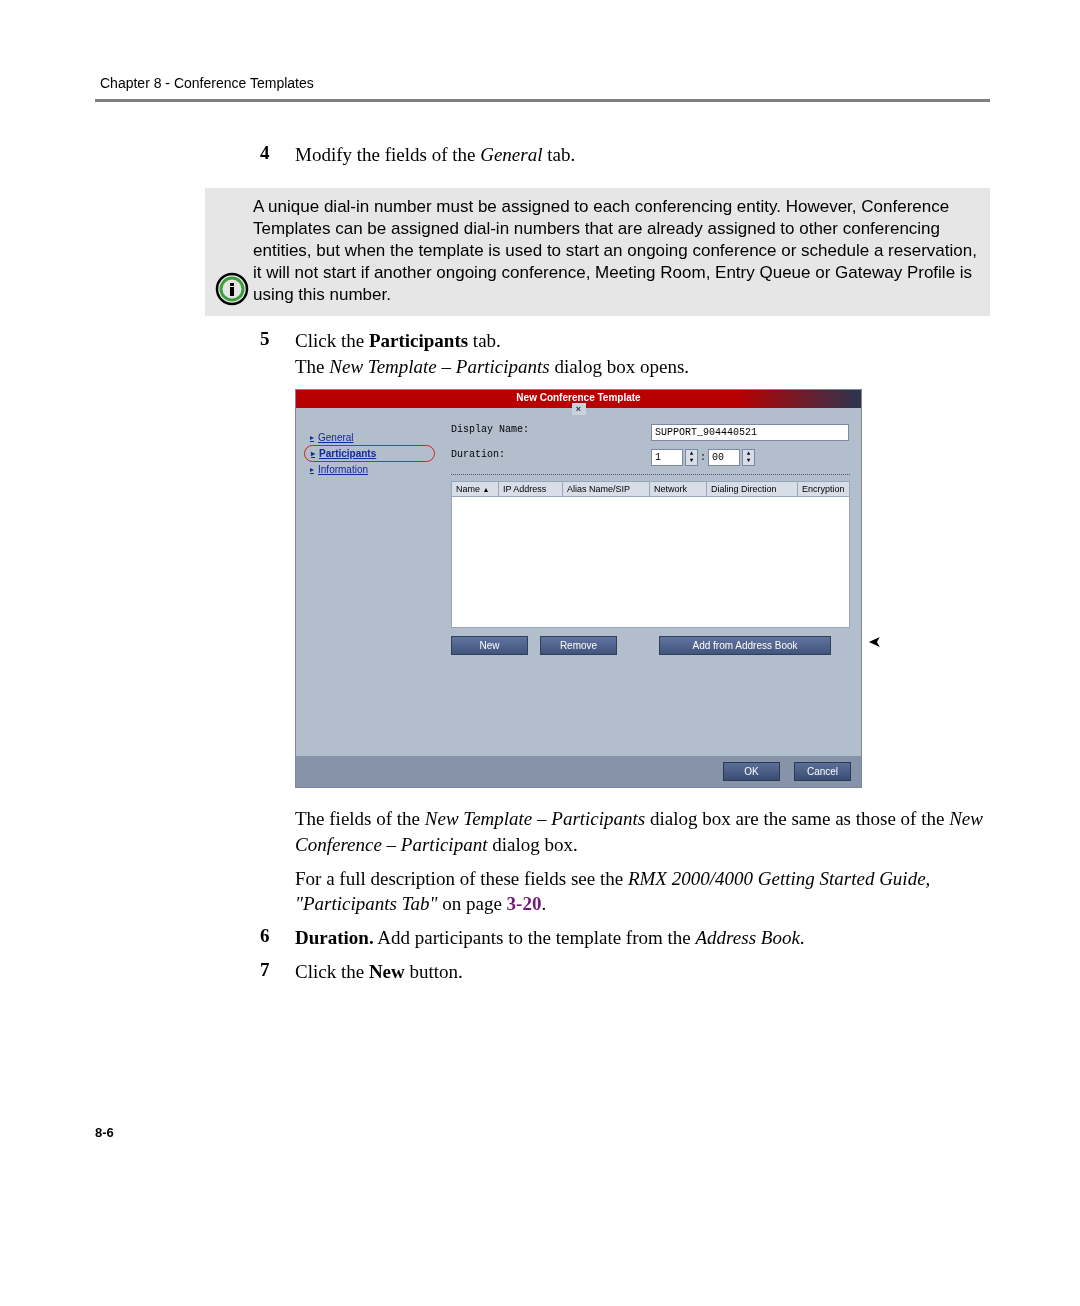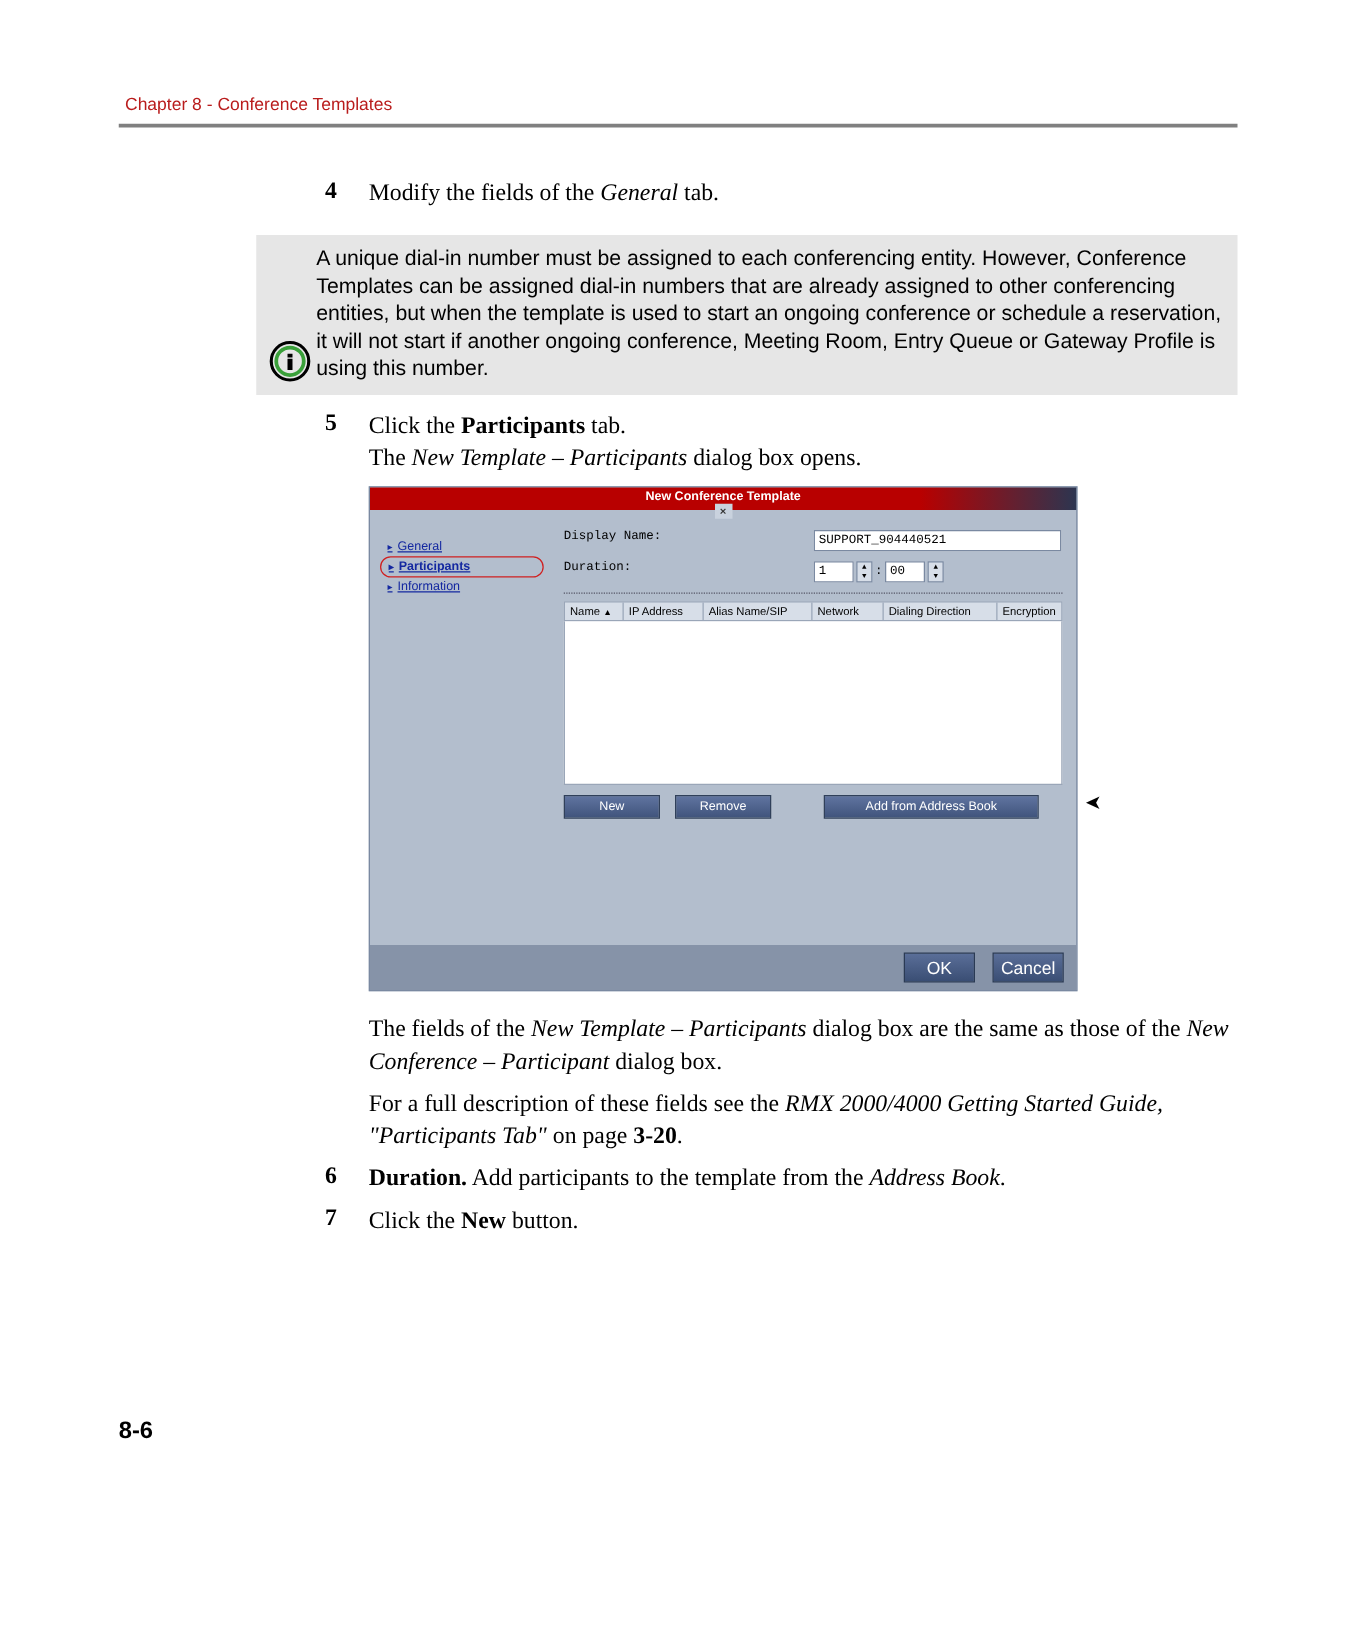--- a/index.html
+++ b/index.html
@@ -11,21 +11,21 @@
     width: 1080px;
   }
   .page {
     padding: 75px 90px 50px 95px;
     position: relative;
     min-height: 1180px;
     box-sizing: border-box;
   }
   .running-header {
     font-size: 14px;
-    color: #b91c1c;
+    color: #000000;
     margin-bottom: 8px;
     padding-left: 5px;
   }
   .header-rule {
     border: none;
     border-top: 3px solid #808080;
     margin: 0 0 40px 0;
   }
   .step-row {
     display: flex;
@@ -58,21 +58,21 @@
     display: flex;
     justify-content: center;
     padding-top: 2px;
   }
   .callout-text {
     flex: 1;
     font-size: 17px;
     line-height: 1.3;
     font-family: Arial, Helvetica, sans-serif;
   }
-  a.xref { color: #000000; font-weight: bold; text-decoration: none; }
+  a.xref { color: #701a75; font-weight: bold; text-decoration: none; }
 
   
   .dialog-wrap {
     margin: 10px 0 18px 200px;
     width: 565px;
     background: #b3becd;
     border: 1px solid #7a89a1;
     position: relative;
     font-family: Tahoma, Arial, sans-serif;
     font-size: 10px;
@@ -167,27 +167,27 @@
   .chk { width:10px; height:10px; background:#fff; border:1px solid #7a89a1;}
   .cursor-arrow {
     position:absolute; right:-22px; top:220px; font-size:16px; color:#000;
     transform: scaleX(-1);
   }
   .dialog-footer {
     background:#8693a8; padding:6px 10px; display:flex; justify-content:flex-end; gap:14px;
   }
   .ft-btn {
     background: linear-gradient(#5a6e98,#3a4e74);
-    color:#fff; font-size:14px; width:55px; padding:3px 0;
+    color:#fff; font-size:10px; width:55px; padding:3px 0;
     text-align:center; border:1px solid #2a3a54; cursor:pointer;
   }
 
   .page-number {
-    position:absolute; bottom:24px; left:95px;
-    font-family: Arial, sans-serif; font-weight:bold; font-size:19px;
+    position:absolute; bottom:40px; left:95px;
+    font-family: Arial, sans-serif; font-weight:bold; font-size:13px;
   }
   .info-svg circle.outer { fill:none; stroke:#000; stroke-width:2.5; }
   .info-svg circle.inner { fill:none; stroke:#3aa03a; stroke-width:3; }
   .info-svg path { fill:#000; }
 </style>
 </head>
 <body>
 
 <div class="page">
   <div class="running-header">Chapter 8 - Conference Templates</div>

